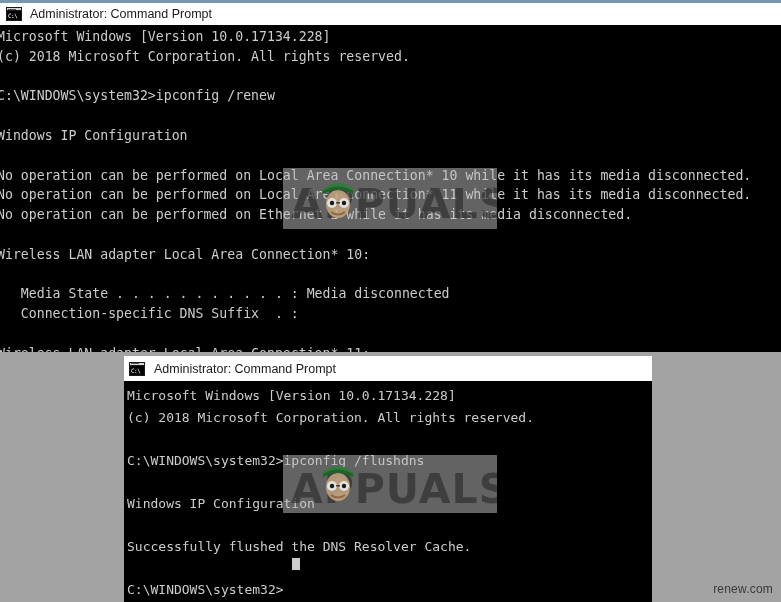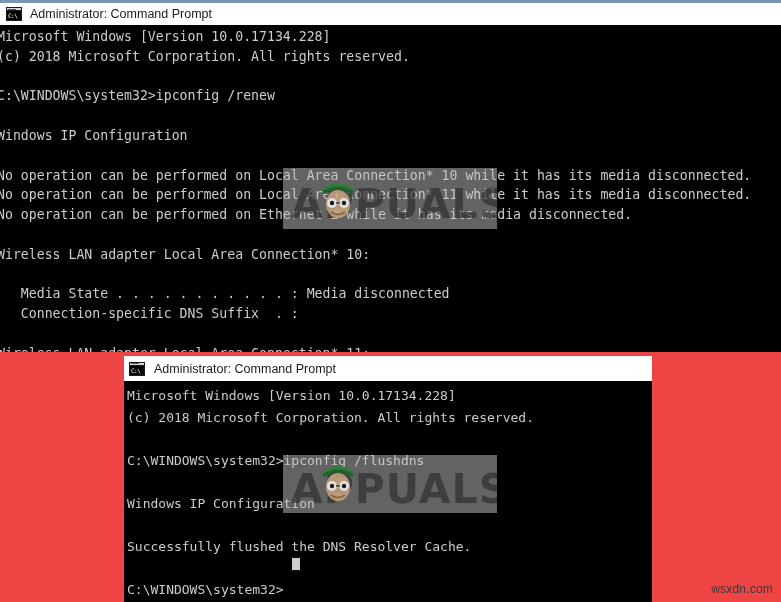--- a/index.html
+++ b/index.html
@@ -5,21 +5,21 @@
   html, body {
     margin: 0;
     padding: 0;
     background: #ffffff;
   }
   #screen {
     position: relative;
     width: 781px;
     height: 602px;
     overflow: hidden;
-    background: #ef4444;
+    background: #a3a3a3;
     font-family: "DejaVu Sans Mono", monospace;
   }
 
   
   #win1 {
     position: absolute;
     left: 0; top: 0;
     width: 781px;
     height: 352px;
   }
@@ -278,15 +278,15 @@
           <circle cx="27" cy="29" r="5" fill="#e8e8e8" opacity="0.9"></circle>
           <circle cx="15" cy="29" r="2.2" fill="#1a1a1a"></circle>
           <circle cx="27" cy="29" r="2.2" fill="#1a1a1a"></circle>
           <rect x="19" y="28" width="4" height="1.6" fill="#444"></rect>
           <path d="M14 38 Q21 43 28 38" stroke="#8a6a44" stroke-width="2" fill="none"></path>
         </svg>
       </div>
     </div>
   </div>
 
-  <div id="site-mark">wsxdn.com</div>
+  <div id="site-mark">renew.com</div>
 
 </div>
 
 </body></html>

